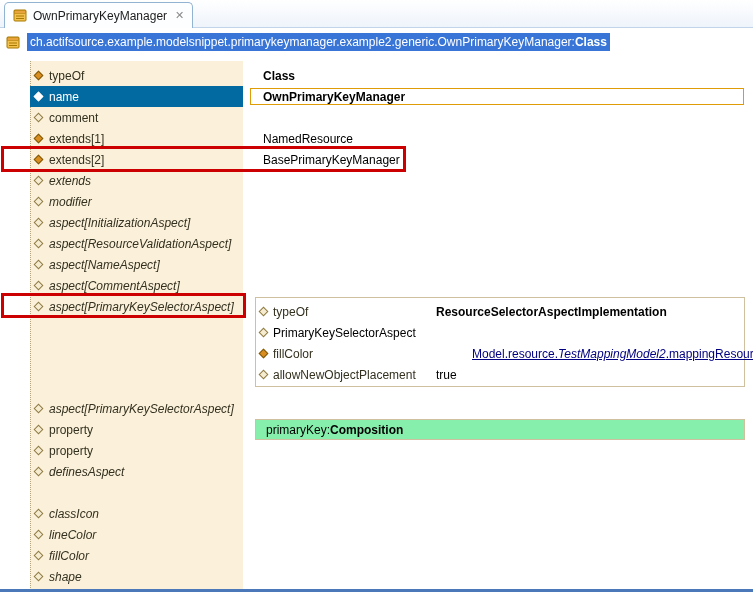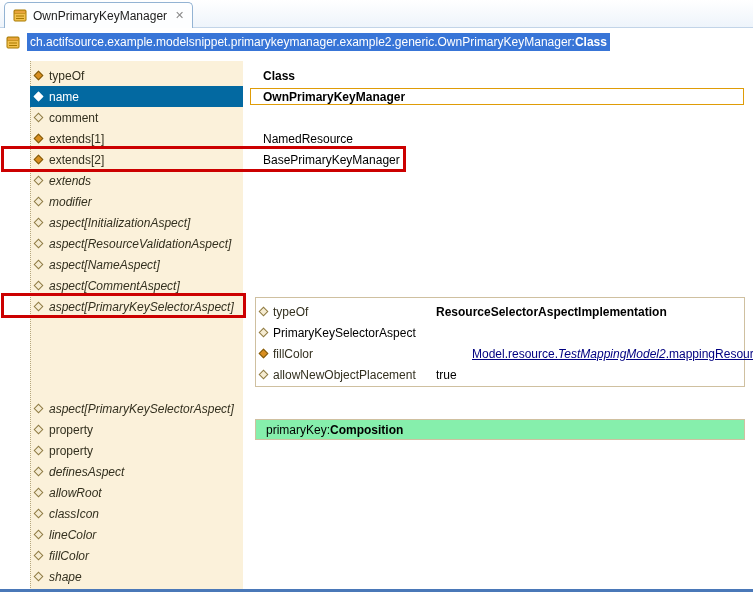--- a/index.html
+++ b/index.html
@@ -284,26 +284,20 @@
         </div>
     </div>
 
     <div class="prow it" style="top:400px">
       <div class="lc">
           <span class="dia"></span>
           <span class="plabel">definesAspect</span>
         </div>
     </div>
 
-    <div class="prow it" style="top:421px">
-      <div class="lc">
-          <span class="dia"></span>
-          <span class="plabel">allowRoot</span>
-        </div>
-    </div>
 
     <div class="prow it" style="top:442px">
       <div class="lc">
           <span class="dia"></span>
           <span class="plabel">classIcon</span>
         </div>
     </div>
 
     <div class="prow it" style="top:463px">
       <div class="lc">

